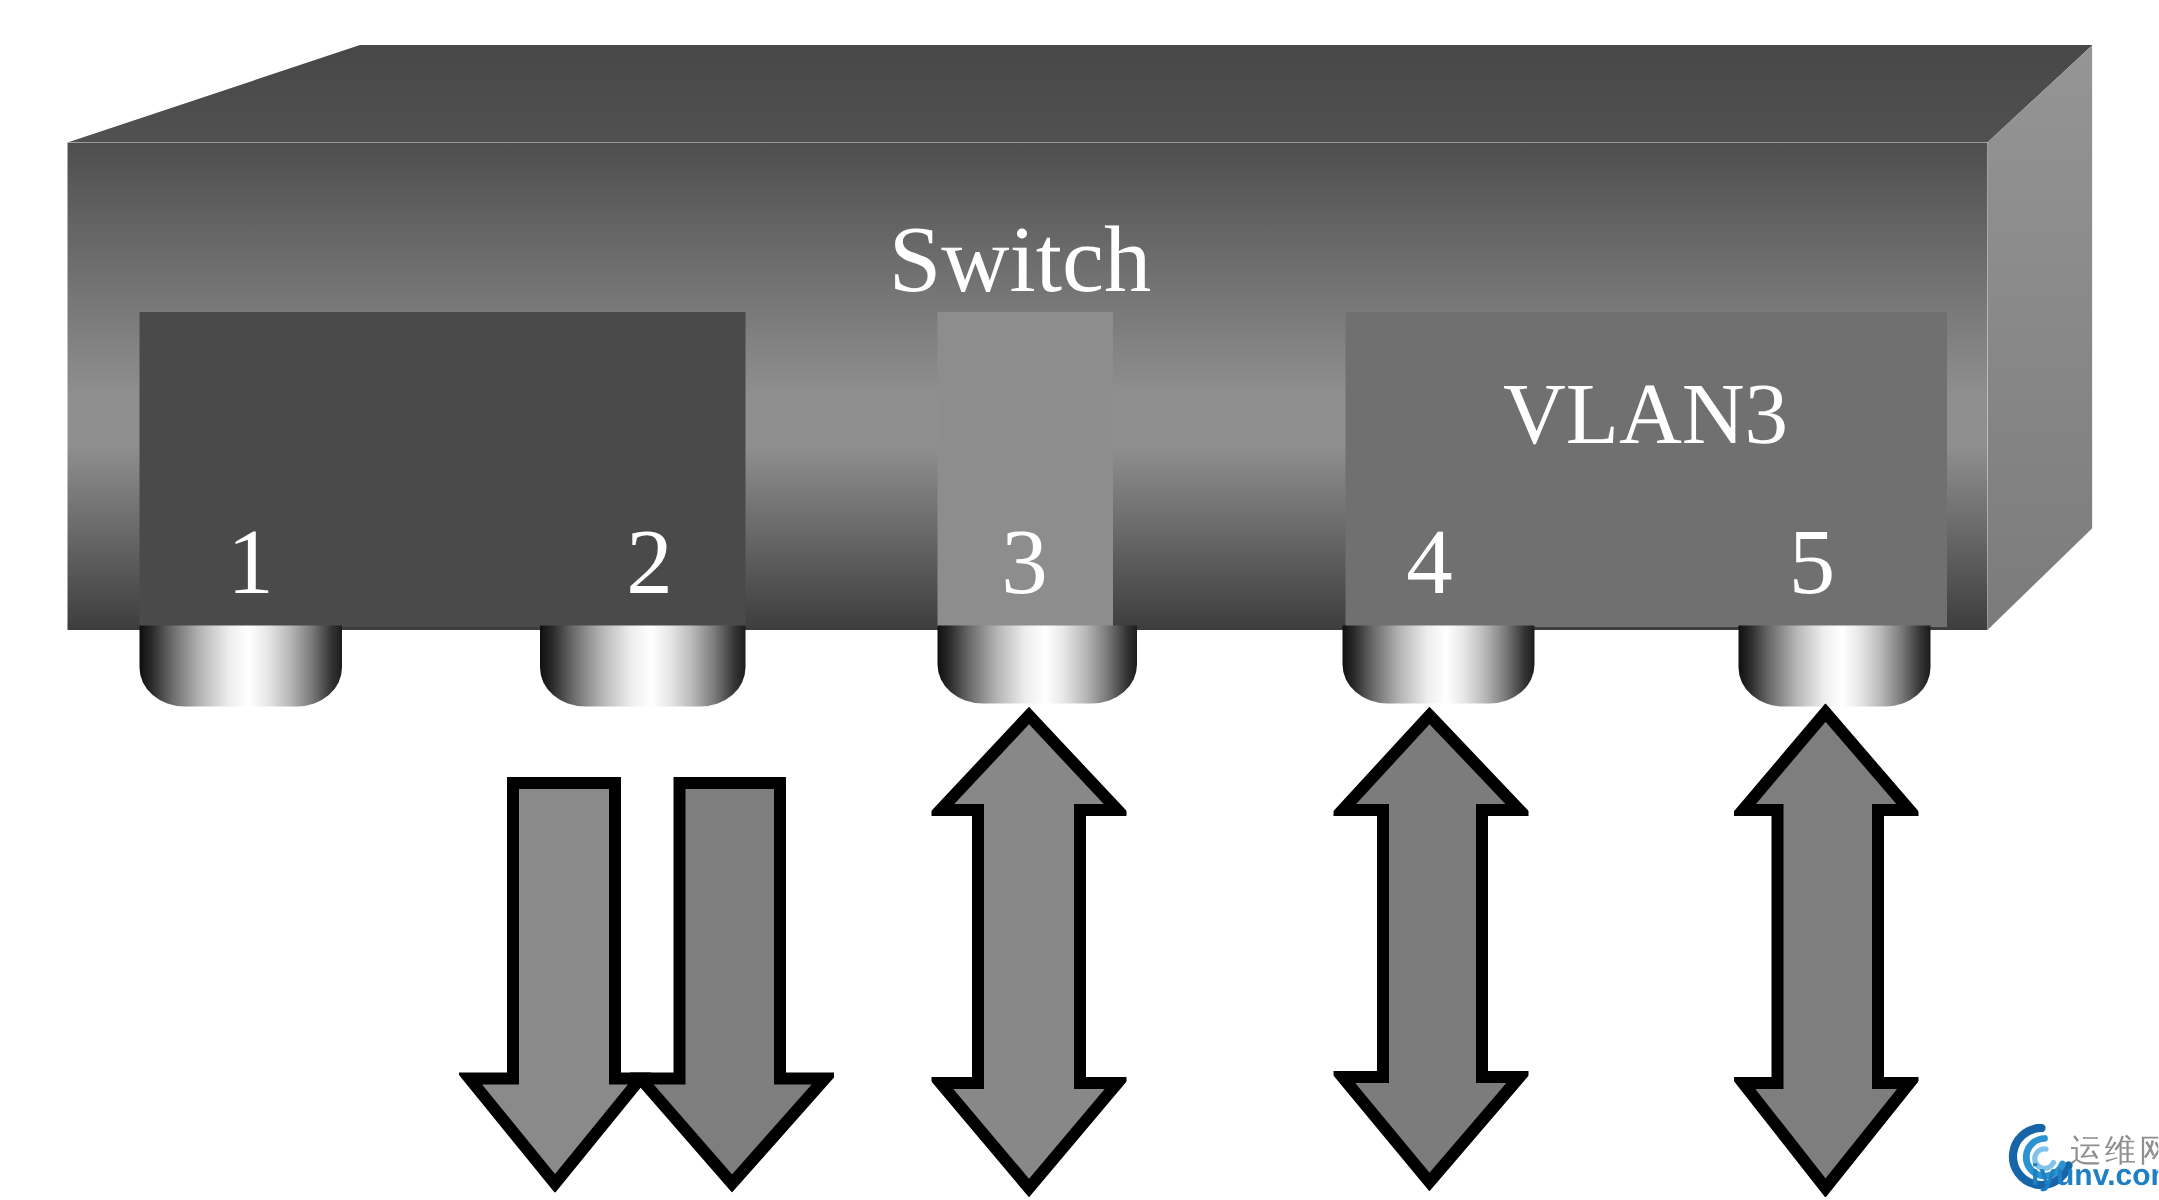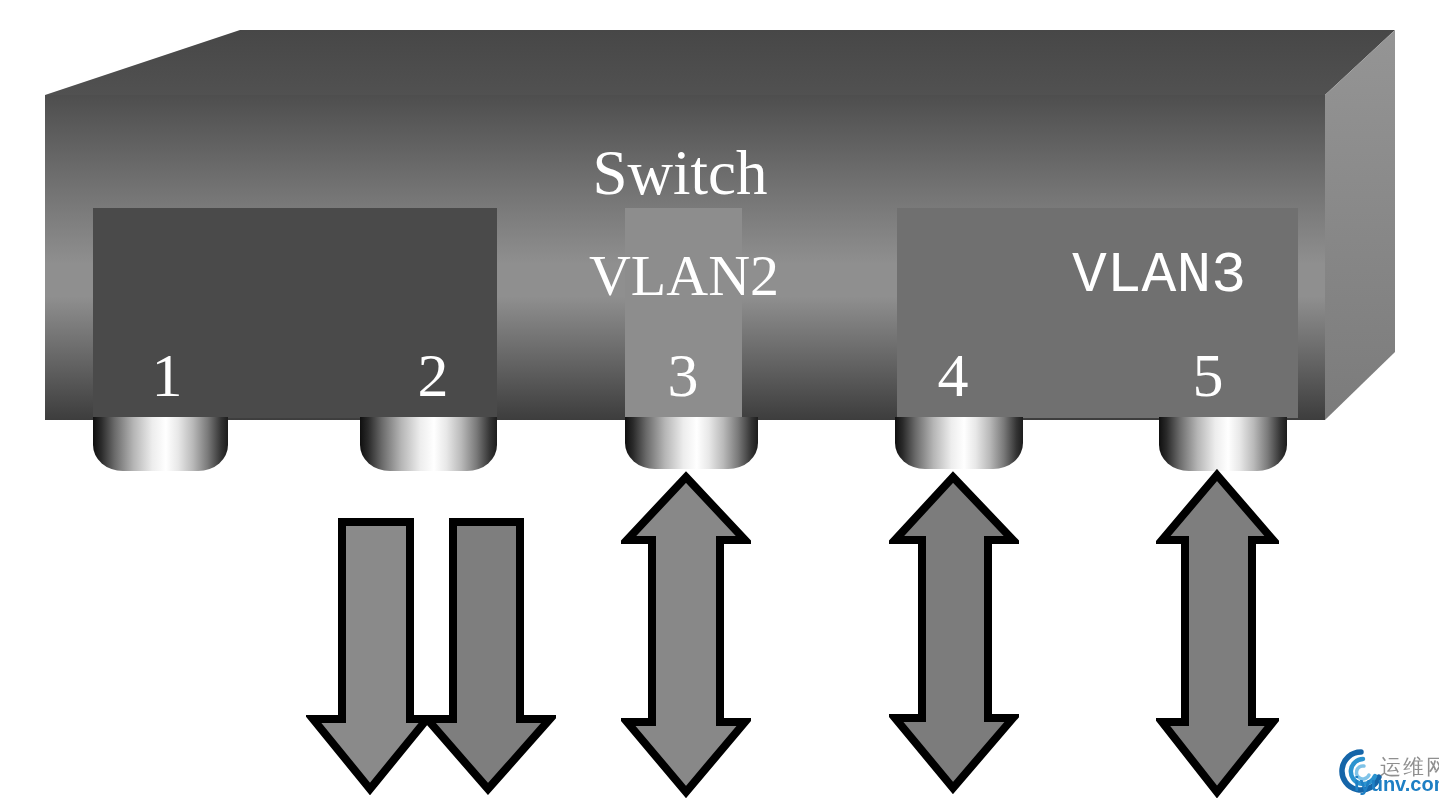--- a/index.html
+++ b/index.html
@@ -63,22 +63,21 @@
 
   <div class="abs top-face"></div>
   <div class="abs right-face"></div>
   <div class="abs front-face"></div>
 
   <div class="vlan-panel vlan1"></div>
   <div class="vlan-panel vlan2"></div>
   <div class="vlan-panel vlan3"></div>
 
   <div class="abs white-serif switch-title">Switch</div>
-  <div class="abs white-serif vlan-label" style="left:684px;">VLAN2</div>
-  <div class="abs white-serif vlan-label" style="left:1159px;font-family:Liberation Mono, monospace;">VLAN3</div>
+  <div class="abs white-serif vlan-label" style="left:1097px;">VLAN3</div>
 
   <div class="abs white-serif port-number" style="left:167px;">1</div>
   <div class="abs white-serif port-number" style="left:433px;">2</div>
   <div class="abs white-serif port-number" style="left:683px;">3</div>
   <div class="abs white-serif port-number" style="left:953px;">4</div>
   <div class="abs white-serif port-number" style="left:1208px;">5</div>
 
   <div class="cyl" style="left:93px;width:135px;"></div>
   <div class="cyl" style="left:360px;width:137px;"></div>
   <div class="cyl" style="left:625px;width:133px;height:52px;"></div>

